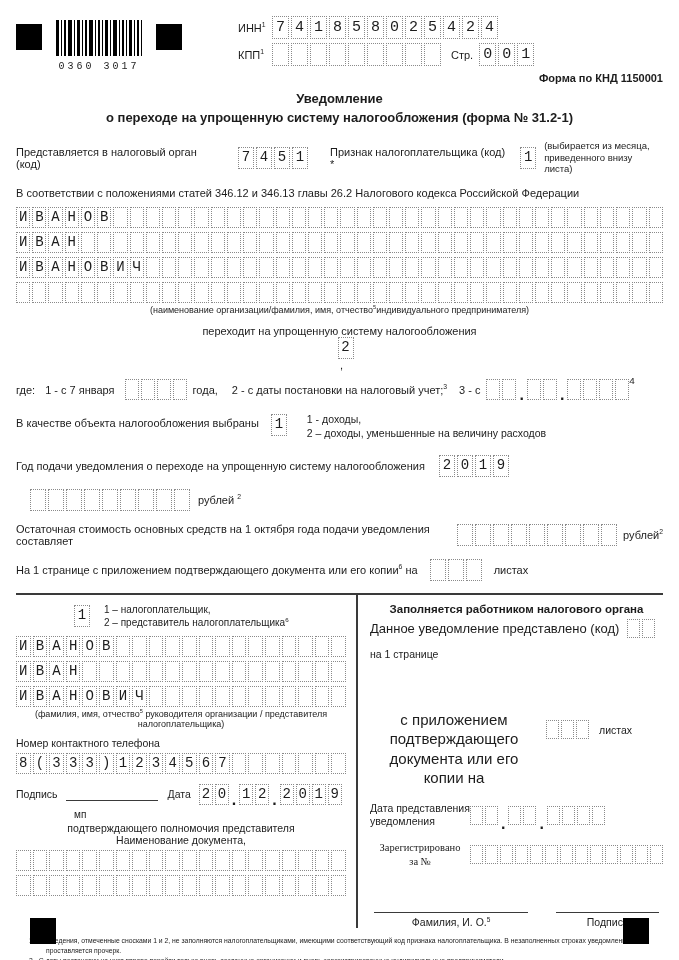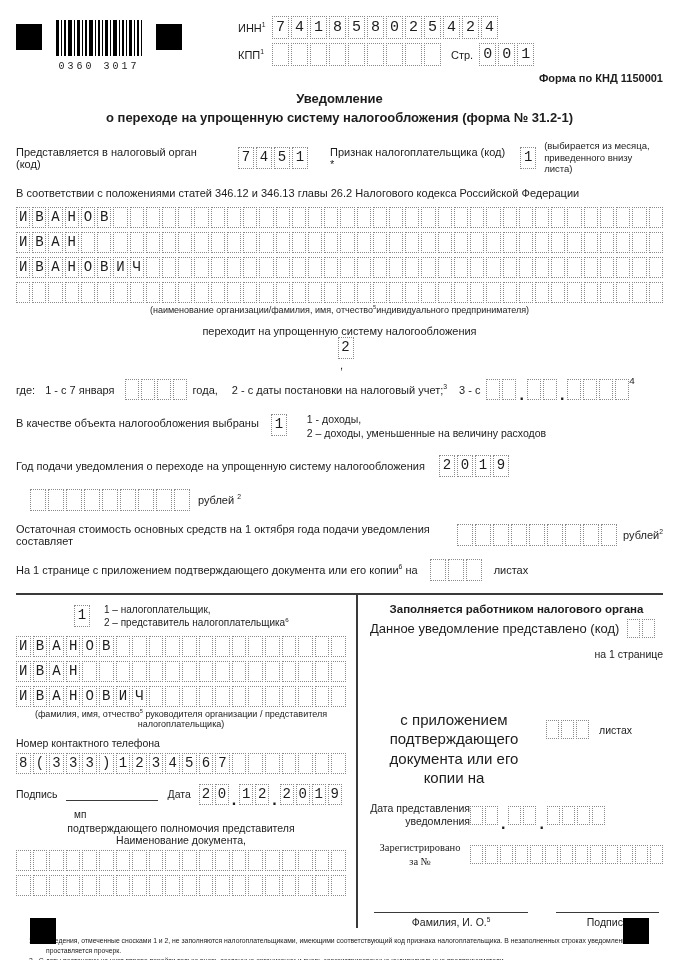--- a/index.html
+++ b/index.html
@@ -622,35 +622,35 @@
       <div class="hdr-b">Заполняется работником налогового органа</div>
 
       <div class="row" style="margin-top:4px;">
         <span class="lbl" style="font-size:13px;">Данное уведомление представлено (код)</span>
         <div class="cellrow cells-sm" style="margin-left:8px;">
             <span class="cell"></span>
             <span class="cell"></span>
           </div>
       </div>
 
-      <div class="lbl" style="margin-top:10px;font-size:10.5px;text-align:right;">на 1 странице</div>
+      <div class="lbl" style="margin-top:10px;font-size:10.5px;">на 1 странице</div>
 
       <div class="row" style="margin-top:12px;">
         <span style="font-size:15px;text-align:center;width:168px;line-height:1.3;margin-top:38px;">
           <span>с приложением подтверждающего</span><br><span>документа или его копии на</span>
         </span>
         <div class="cellrow cells-sm" style="margin-left:8px;">
             <span class="cell"></span>
             <span class="cell"></span>
             <span class="cell"></span>
           </div>
         <span class="lbl" style="font-size:10.5px;margin-left:10px;">листах</span>
       </div>
 
-      <div class="row" style="margin-top:14px;text-align:right;">
+      <div class="row" style="margin-top:14px;">
         <span style="font-size:10.5px;width:100px;line-height:1.3;">
           <span>Дата представления</span><br><span>уведомления</span>
         </span>
         <div class="cellrow cells-sm">
             <span class="cell"></span>
             <span class="cell"></span>
           </div>
         <span class="dot-sep">.</span>
         <div class="cellrow cells-sm">
             <span class="cell"></span>

